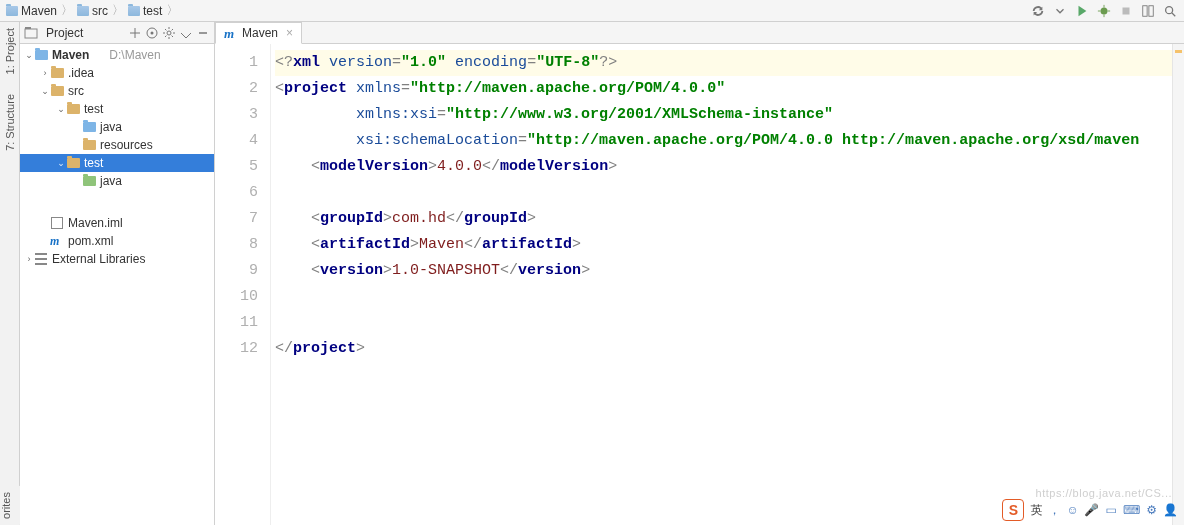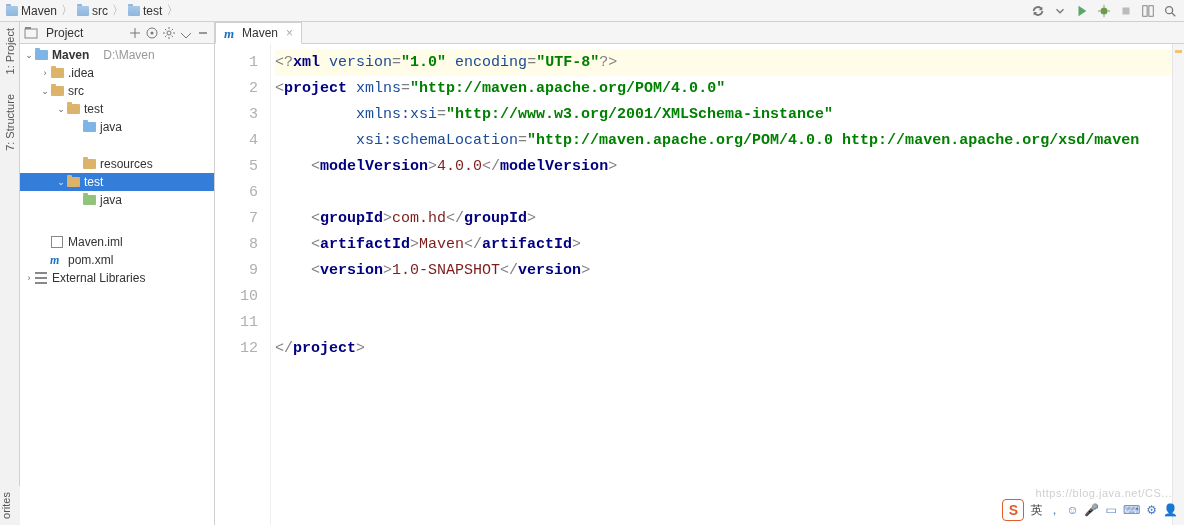--- a/index.html
+++ b/index.html
@@ -102,21 +102,21 @@
   
   .tree { padding-top:2px; overflow:auto; font-size:12px; }
   .tree-row { display:flex; align-items:center; height:18px; cursor:pointer; white-space:nowrap; }
   .toggle {
     width:10px; text-align:center; color:#666;
     font-size:9px;
     display:inline-block;
   }
   .tree-row.selected { background:#347eda; color:#fff; }
   .tree-row.selected .secondary, .tree-row.selected .toggle { color:#e0ecfa; }
-  .secondary { color:#999; margin-left:14px; }
+  .secondary { color:#999; margin-left:20px; }
   .tree-icon { width:14px; height:14px; margin-right:4px; display:inline-flex; align-items:center; justify-content:center; }
   .i-folder { width:13px; height:10px; background:#dcb36a; border-radius:1px; position:relative; }
   .i-folder::before{content:"";position:absolute;top:-2px;left:0;width:5px;height:2px;background:#dcb36a;border-radius:1px 1px 0 0;}
   .i-folder-blue { width:13px; height:10px; background:#7eb5e6; border-radius:1px; position:relative; }
   .i-folder-blue::before{content:"";position:absolute;top:-2px;left:0;width:5px;height:2px;background:#7eb5e6;border-radius:1px 1px 0 0;}
   .i-folder-green { width:13px; height:10px; background:#8fc47a; border-radius:1px; position:relative; }
   .i-folder-green::before{content:"";position:absolute;top:-2px;left:0;width:5px;height:2px;background:#8fc47a;border-radius:1px 1px 0 0;}
   .i-iml { width:12px;height:12px;border:1px solid #888;background:#fff;position:relative;}
   .i-m { width:14px; height:14px; color:#1a73c7; font-weight:bold; font-style:italic; font-family:Georgia,serif; }
   .i-lib { width:12px; height:12px; display:flex; flex-direction:column; justify-content:space-between;}
@@ -354,21 +354,21 @@
           </span>
           <span style="">test</span>
         </div>
         <div class="tree-row" style="padding-left: 52px;">
           <span class="toggle"></span>
           <span class="tree-icon">
             <span class="i-folder-blue"></span>
           </span>
           <span style="">java</span>
         </div>
-        <div class="tree-row" style="padding-left: 52px; margin-top: 19px;">
+        <div class="tree-row" style="padding-left: 52px;">
           <span class="toggle"></span>
           <span class="tree-icon">
             <span class="i-folder"></span>
           </span>
           <span style="">resources</span>
         </div>
         <div class="tree-row selected" style="padding-left: 36px;">
           <span class="toggle">⌄</span>
           <span class="tree-icon">
             <span class="i-folder"></span>

